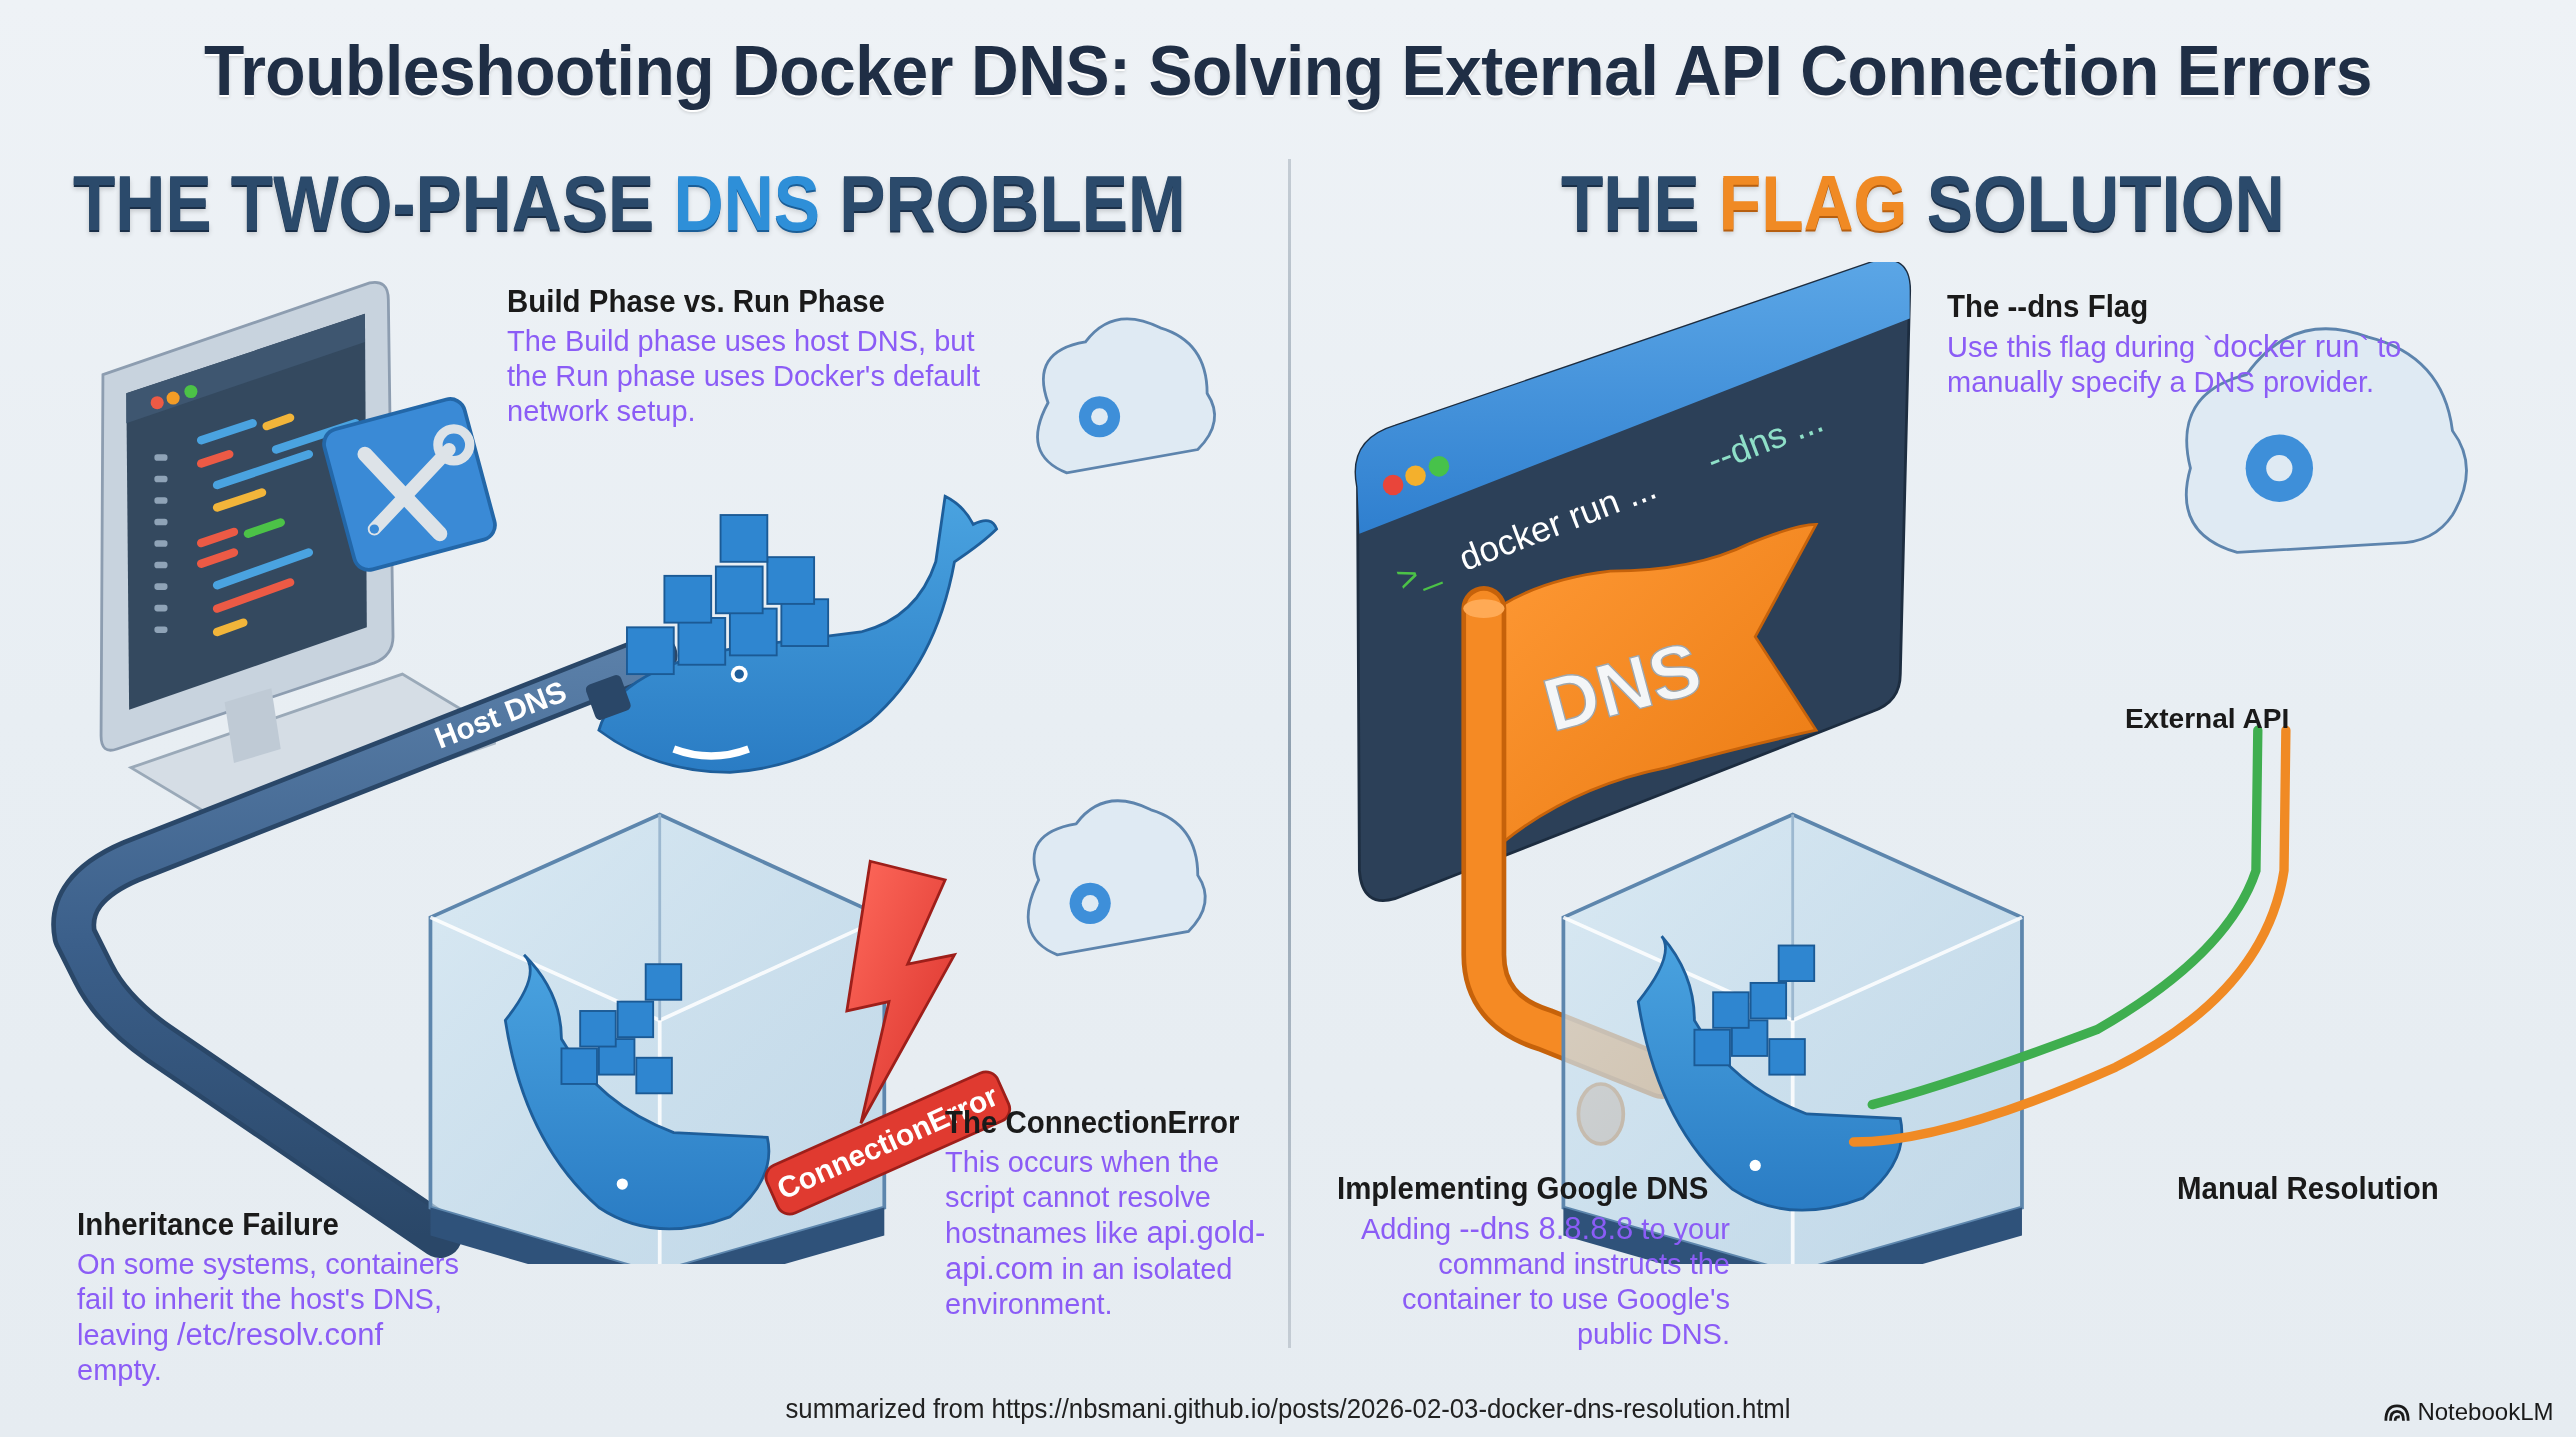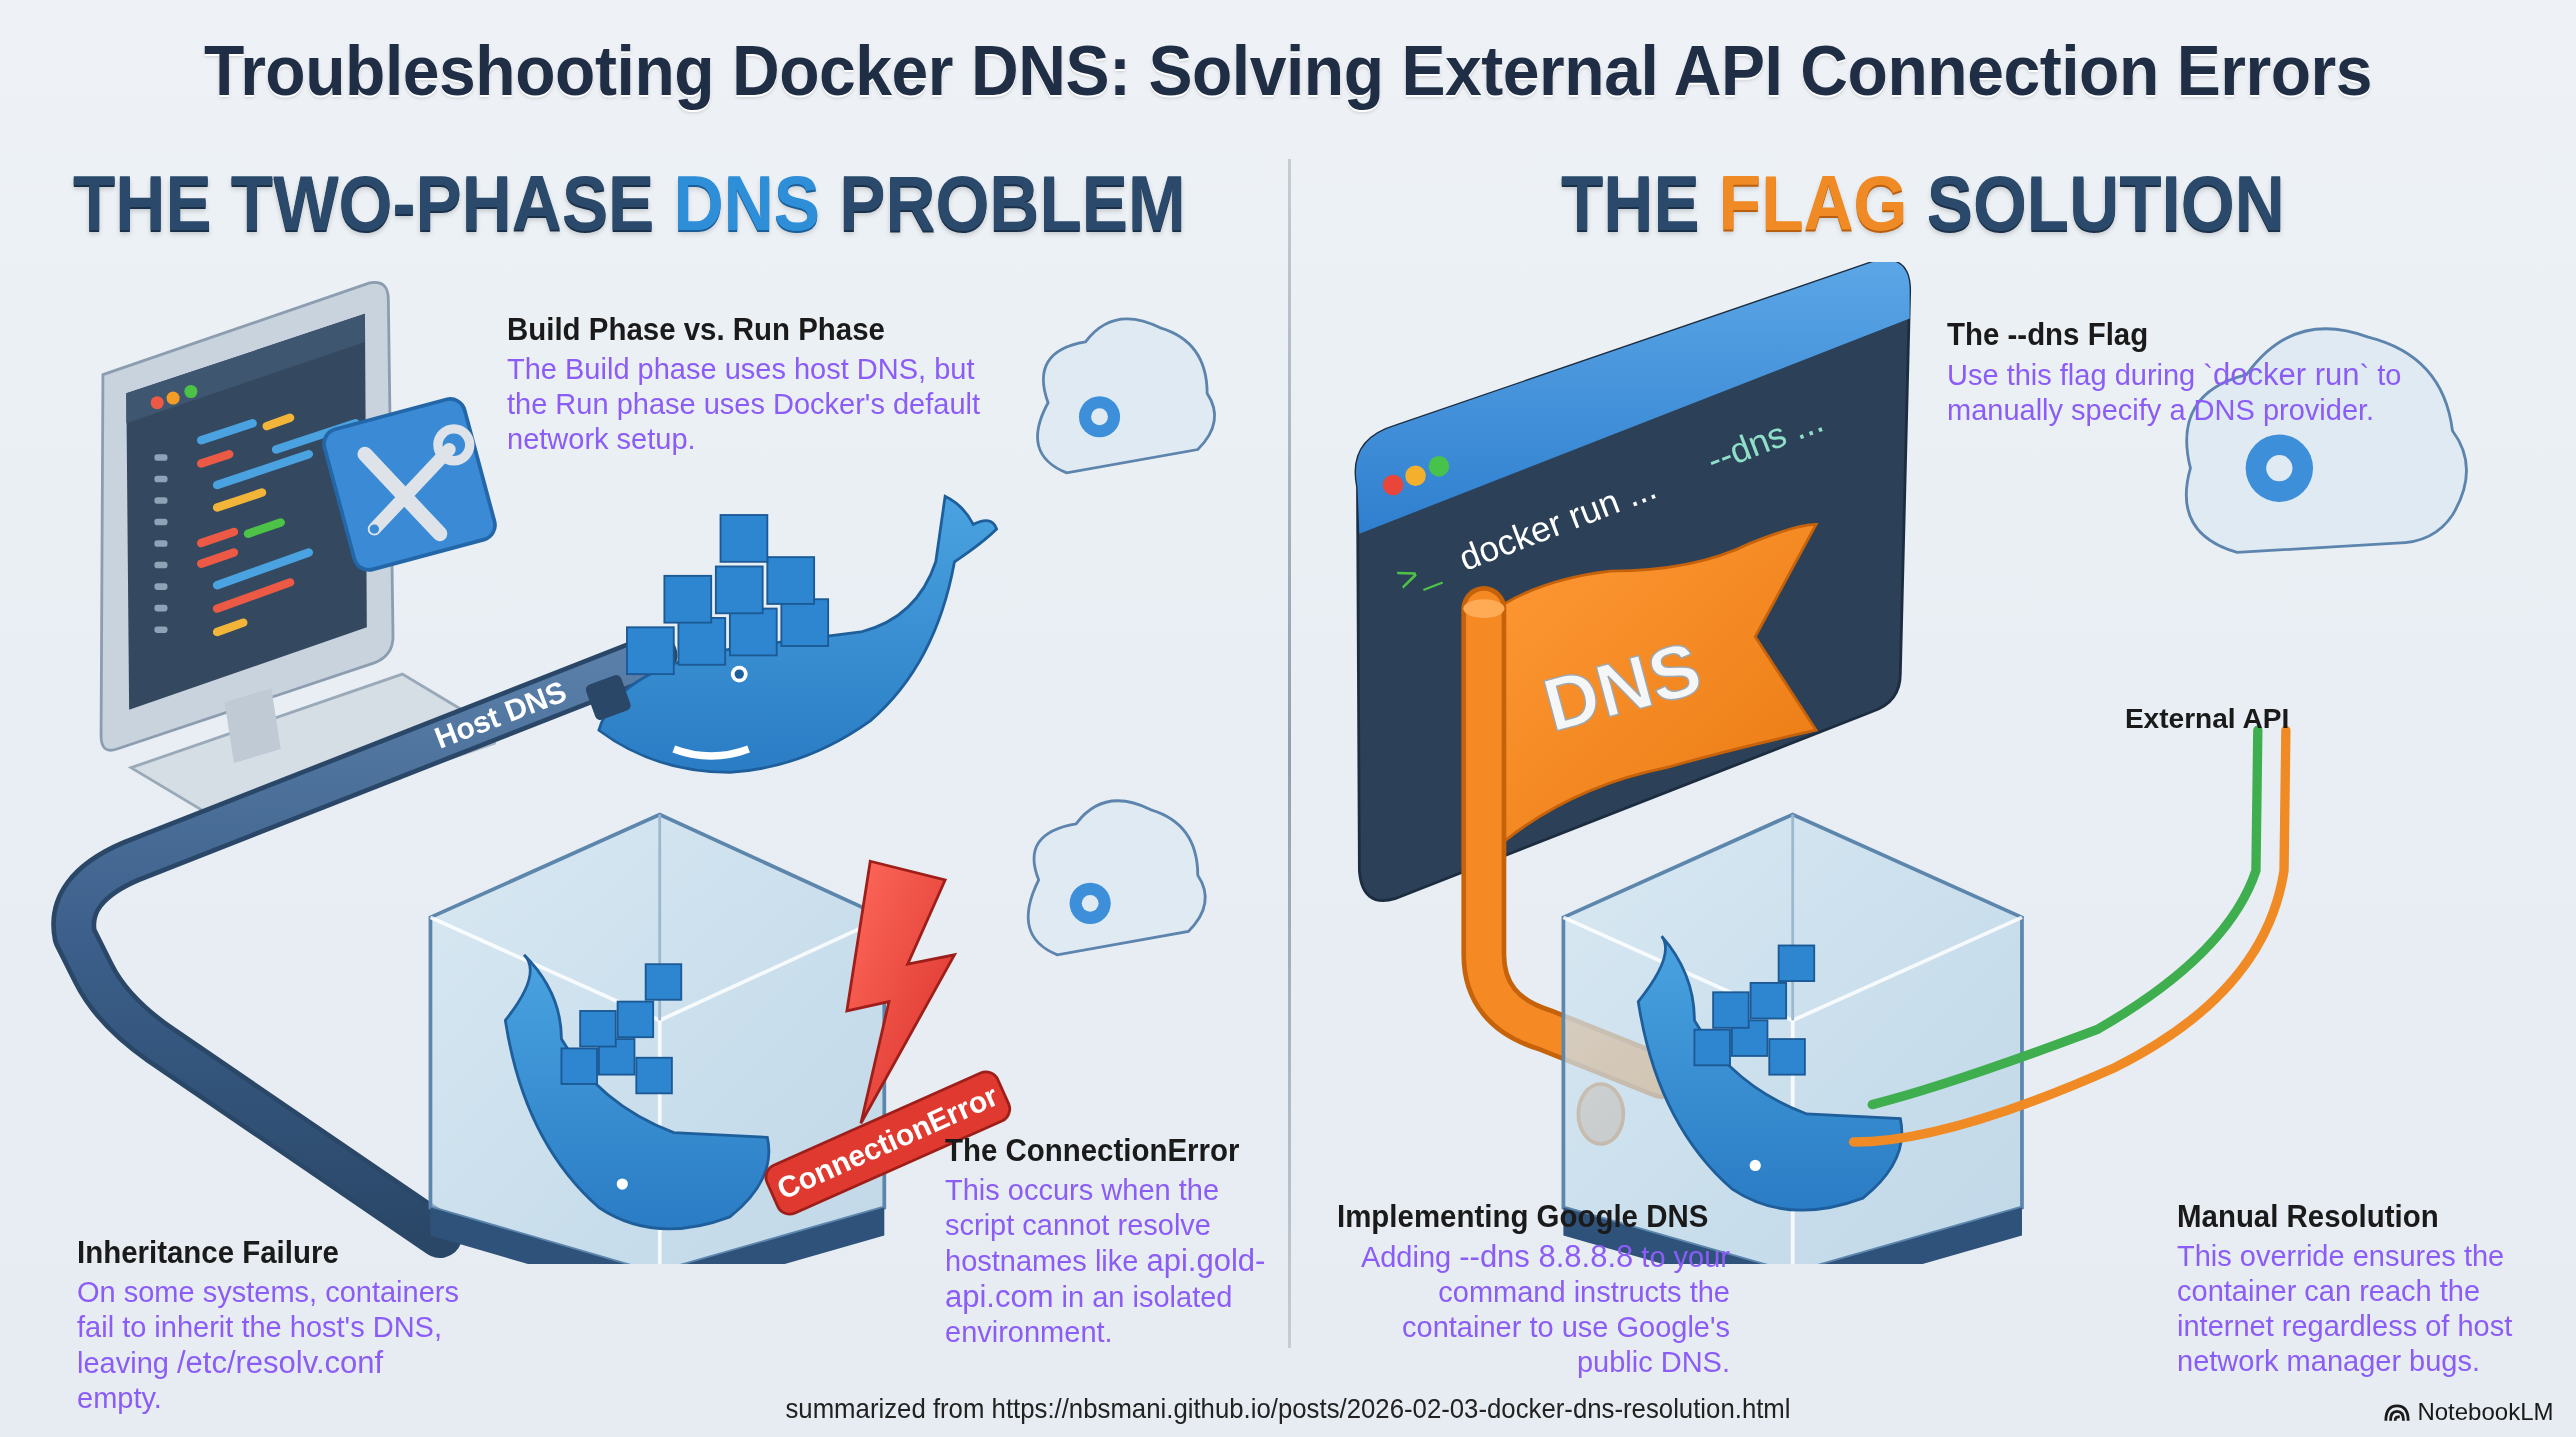--- a/index.html
+++ b/index.html
@@ -24,21 +24,21 @@
       transform: scaleX(0.9); transform-origin: left center;
       text-shadow: 0 1.9px 0 #1a2f48, 0 3.7px 5.6px rgba(0,0,0,0.18);
       white-space: nowrap;
     }
     .section-title .hl-blue { color: #2e8fd8; text-shadow: 0 1.9px 0 #1b5e97, 0 3.7px 5.6px rgba(0,0,0,0.15); }
     .section-title .hl-orange { color: #f08a24; text-shadow: 0 1.9px 0 #b65f10, 0 3.7px 5.6px rgba(0,0,0,0.15); }
     .divider {
       left: 1288px; top: 159px; width: 2.8px; height: 1189px;
       background: linear-gradient(180deg, #c4ccd4, #8fa0b0 50%, #c4ccd4);
     }
-    .callout { width: 524px; margin-top: 28px; }
+    .callout { width: 524px; }
     .callout h3 {
       font-size: 32px; font-weight: bold; color: #1a1a1a; margin-bottom: 3.7px;
       font-family: "Liberation Sans", sans-serif; transform: scaleX(0.92); transform-origin: left;
       white-space: nowrap;
     }
     .callout p {
       font-size: 29px; line-height: 35px; color: #8b5cf6;
       font-family: "Liberation Sans", sans-serif;
     }
     .callout code {
@@ -293,21 +293,20 @@
   <p><span>Use this flag during `</span><code>docker run</code><span>` to manually specify a DNS provider.</span></p>
 </div>
 
 <div class="abs callout" style="left:1337px; top:1170px; width:393px;text-align:right;">
   <h3>Implementing Google DNS</h3>
   <p><span>Adding </span><code>--dns 8.8.8.8</code><span> to your command instructs the container to use Google's public DNS.</span></p>
 </div>
 
 <div class="abs callout" style="left:2177px; top:1170px; width:374px;">
   <h3>Manual Resolution</h3>
-  <p>This override ensures the container can reach the internet regardless of host network manager bugs.</p>
 </div>
 
 <div class="abs footer-source">summarized from https://nbsmani.github.io/posts/2026-02-03-docker-dns-resolution.html</div>
 <div class="abs brand">
   <svg width="26" height="20.6" viewBox="0 0 28 22">
     <path d="M2 20 Q2 4 14 4 Q26 4 26 20" fill="none" stroke="#1a1a1a" stroke-width="3"></path>
     <path d="M7 20 Q7 10 14 10 Q21 10 21 20" fill="none" stroke="#1a1a1a" stroke-width="3"></path>
     <path d="M12 20 Q12 15 17 16" fill="none" stroke="#1a1a1a" stroke-width="3"></path>
   </svg>
   <span>NotebookLM</span>

